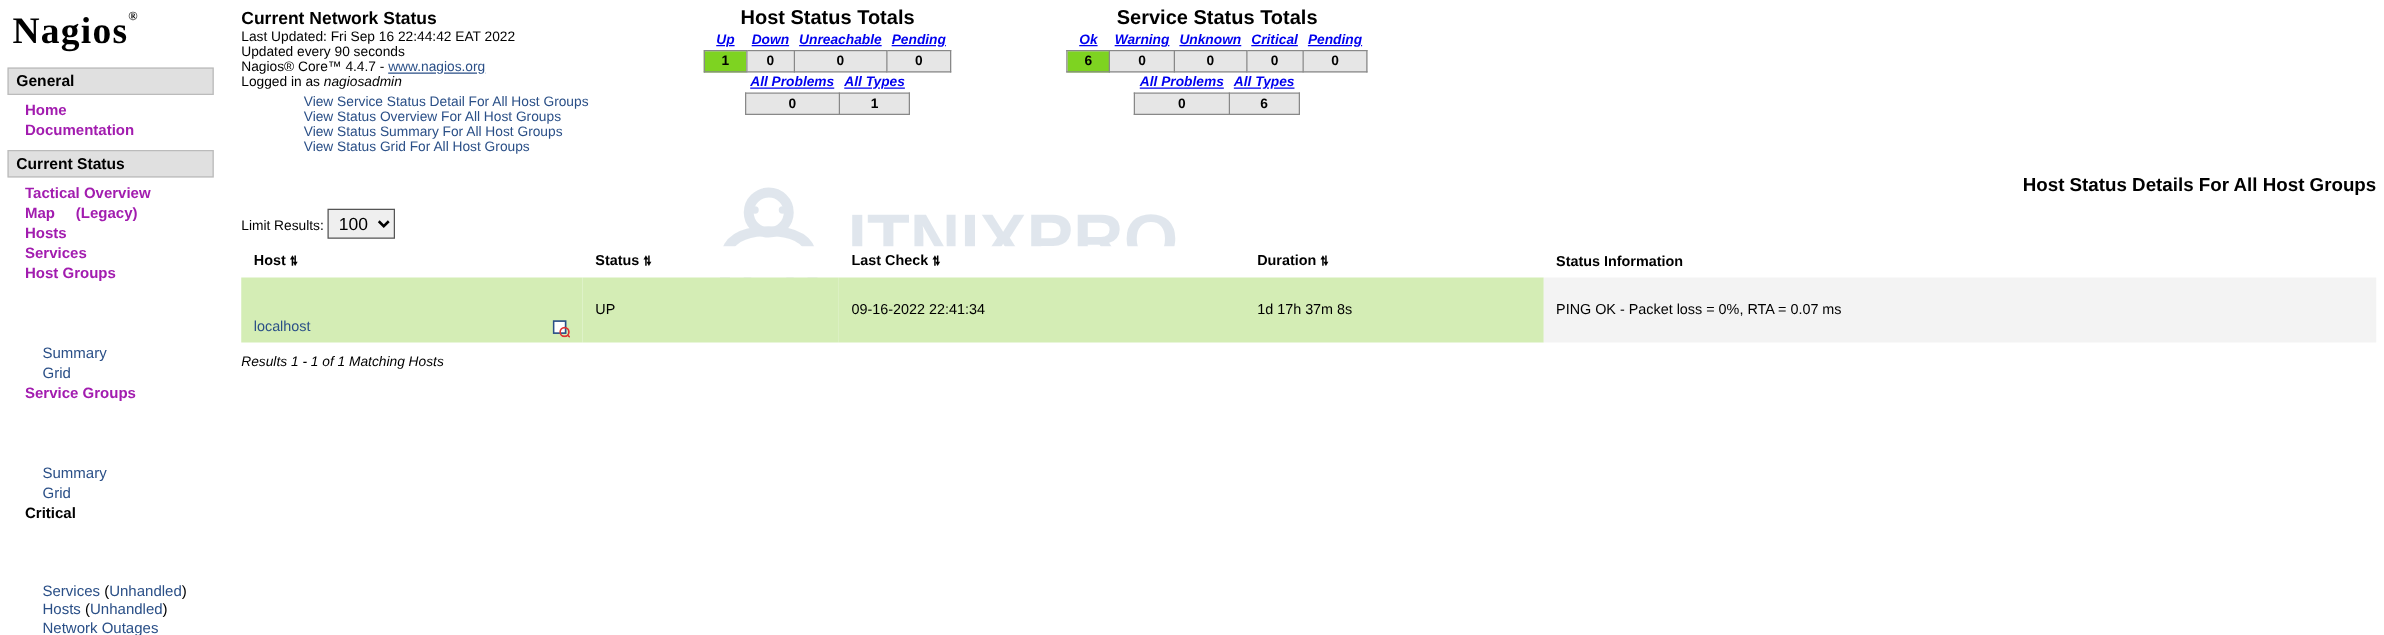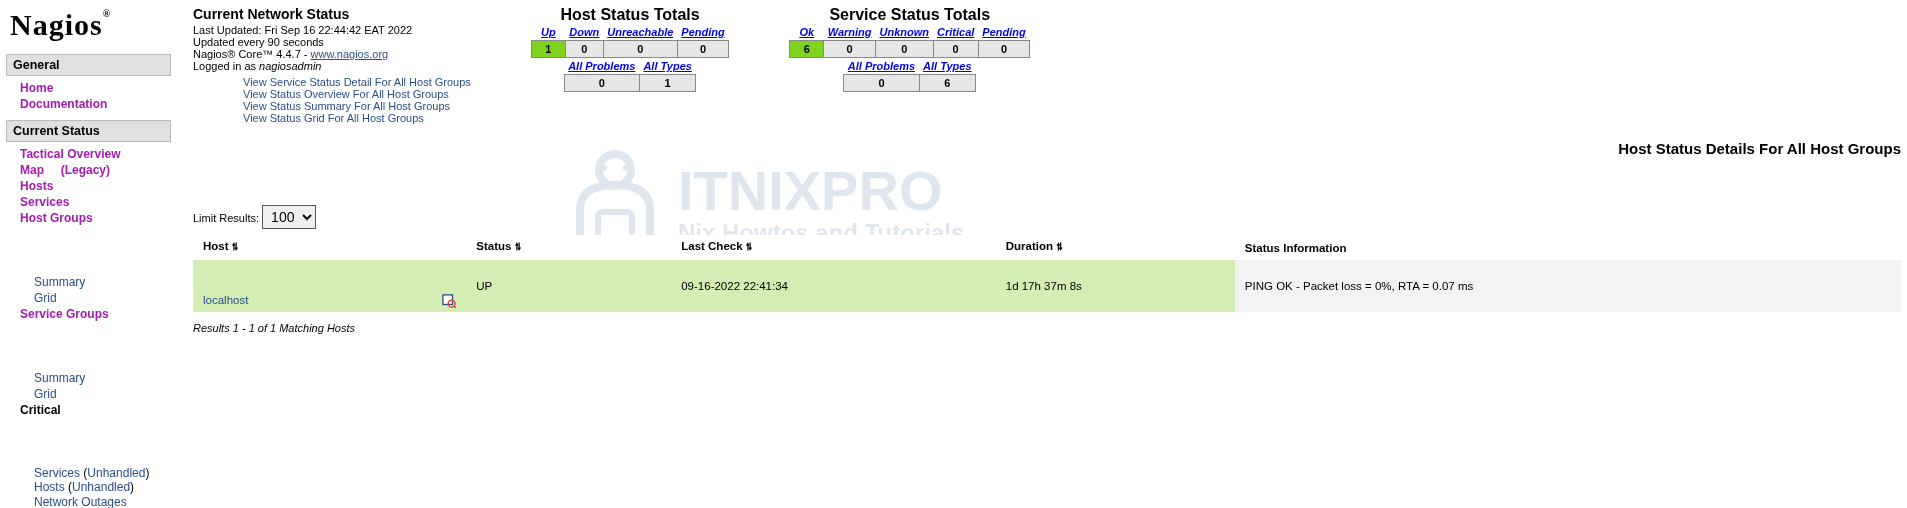--- a/index.html
+++ b/index.html
@@ -52,21 +52,21 @@
     color: #2a4f87;
     font-size: 12px;
   }
   .nav-bold-black { color: #000 !important; font-weight: bold; }
   .nav-inline a { display: inline; }
   .nav-paren { color: #000; }
   .qs-label { font-size: 12px; padding: 6px 0 2px 14px; }
   .qs-input { margin-left: 14px; width: 118px; height: 20px; border: 1px solid #888; }
 
   .main { flex: 1; padding-left: 12px; }
-  .top-row { display: flex; align-items: flex-start; gap: 60px; }
+  .top-row { display: flex; align-items: flex-start; gap: 92px; }
 
   .status-block h2 {
     margin: 0 0 2px 0;
     font-size: 14px;
     font-weight: bold;
   }
   .status-block .small { font-size: 11px; }
   .status-block a { color: #2a4f87; text-decoration: underline; }
   .status-block .loggedin { font-style: italic; }
 
@@ -108,21 +108,21 @@
   .sub-tbl { margin: 0 auto; margin-top: 2px; }
 
   .details-heading {
     text-align: right;
     font-size: 15px;
     font-weight: bold;
     margin: 16px 0 10px 0;
   }
 
   .limit-row { font-size: 11px; margin-bottom: 6px; }
-  .limit-row select { font-size: 14px; padding: 2px 4px; border: 1px solid #555; margin-top: 38px; }
+  .limit-row select { font-size: 14px; padding: 2px 4px; border: 1px solid #555; }
 
   .host-tbl {
     width: 100%;
     border-collapse: collapse;
     font-size: 11.5px;
   }
   .host-tbl th {
     text-align: left;
     font-weight: bold;
     padding: 4px 10px;

